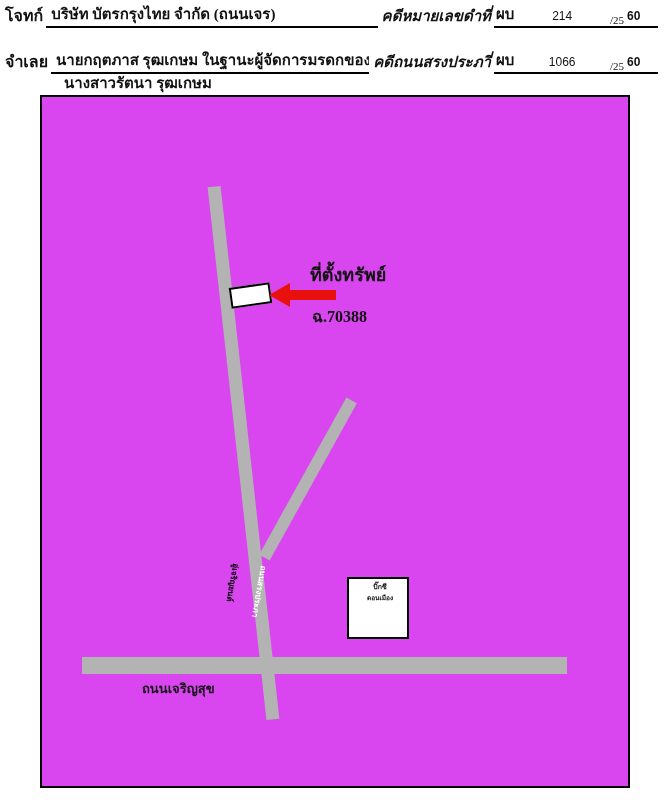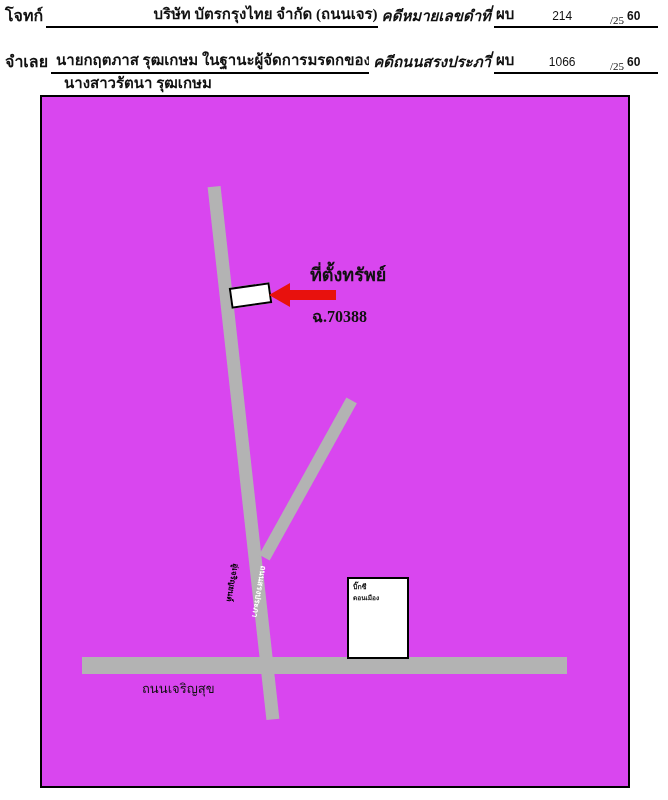--- a/index.html
+++ b/index.html
@@ -2,21 +2,21 @@
 <html><head>
 <meta charset="utf-8">
 <style>
   html,body{margin:0;padding:0;}
   body{
     width:668px;height:800px;position:relative;background:#ffffff;
     font-family:"Liberation Serif",serif;color:#111;overflow:hidden;
   }
   
   .hdr-row{position:absolute;left:5px;right:10px;display:flex;align-items:flex-end;height:24px;}
-  #row-plaintiff{top:4px;text-align:right;}
+  #row-plaintiff{top:4px;}
   #row-defendant{top:50px;}
   .form-label{font-weight:700;font-size:16px;white-space:nowrap;padding-right:3px;}
   .u{border-bottom:2px solid #000;}
   .seg-name{flex:1;min-width:0;overflow:hidden;font-weight:700;font-size:15px;padding-left:5px;white-space:nowrap;}
   .seg-case{font-weight:700;font-size:15px;white-space:nowrap;padding:0 3px 0 4px;font-style:italic;}
   .seg-num{width:116px;display:flex;align-items:flex-end;white-space:nowrap;}
   .case-prefix{font-weight:700;font-size:15px;padding-left:2px;}
   .case-number{font-family:"Liberation Sans",sans-serif;font-size:12px;transform:translateY(-3px);margin:0 auto;}
   .seg-yr{width:48px;display:flex;align-items:flex-end;white-space:nowrap;}
   .yr-slash{font-size:11px;}
@@ -37,27 +37,27 @@
   }
   #arrow-shaft{position:absolute;left:247px;top:193px;width:47px;height:10px;z-index:3;}
   #arrow-head{
     position:absolute;left:227px;top:186px;width:0;height:0;z-index:3;
     border-top:12px solid transparent;border-bottom:12px solid transparent;
     border-right:21px solid #e8110d;
   }
   #property-label{position:absolute;left:268px;top:163px;font-weight:700;font-size:18px;z-index:4;}
   #deed-label{position:absolute;left:270px;top:207px;font-weight:700;font-size:16px;z-index:4;}
   #landmark-box{
-    position:absolute;left:305px;top:480px;width:62px;height:82px;
+    position:absolute;left:305px;top:480px;width:62px;height:62px;
     border:2px solid #000;box-sizing:border-box;background:#fff;
-    padding:3px 0 0 4px;font-weight:700;line-height:1.5;z-index:2;
+    padding:3px 0 0 4px;font-weight:700;line-height:1.5;z-index:2;text-align:center;
   }
   #landmark-line1{font-size:7px;display:block;}
   #landmark-line2{font-size:6.5px;display:block;}
-  #bottom-road-label{position:absolute;left:100px;top:581px;font-weight:400;font-size:13px;z-index:2;}
+  #bottom-road-label{position:absolute;left:100px;top:581px;font-weight:700;font-size:13px;z-index:2;}
   .rot-label{
     position:absolute;font-weight:700;font-size:8px;text-align:center;
     white-space:nowrap;transform:rotate(100deg);transform-origin:center;z-index:2;
   }
   #side-rot-label{left:148px;top:479px;width:85px;color:#000;}
   #road-rot-label{left:172px;top:488px;width:90px;color:#fff;}
 </style>
 </head>
 <body>
 

